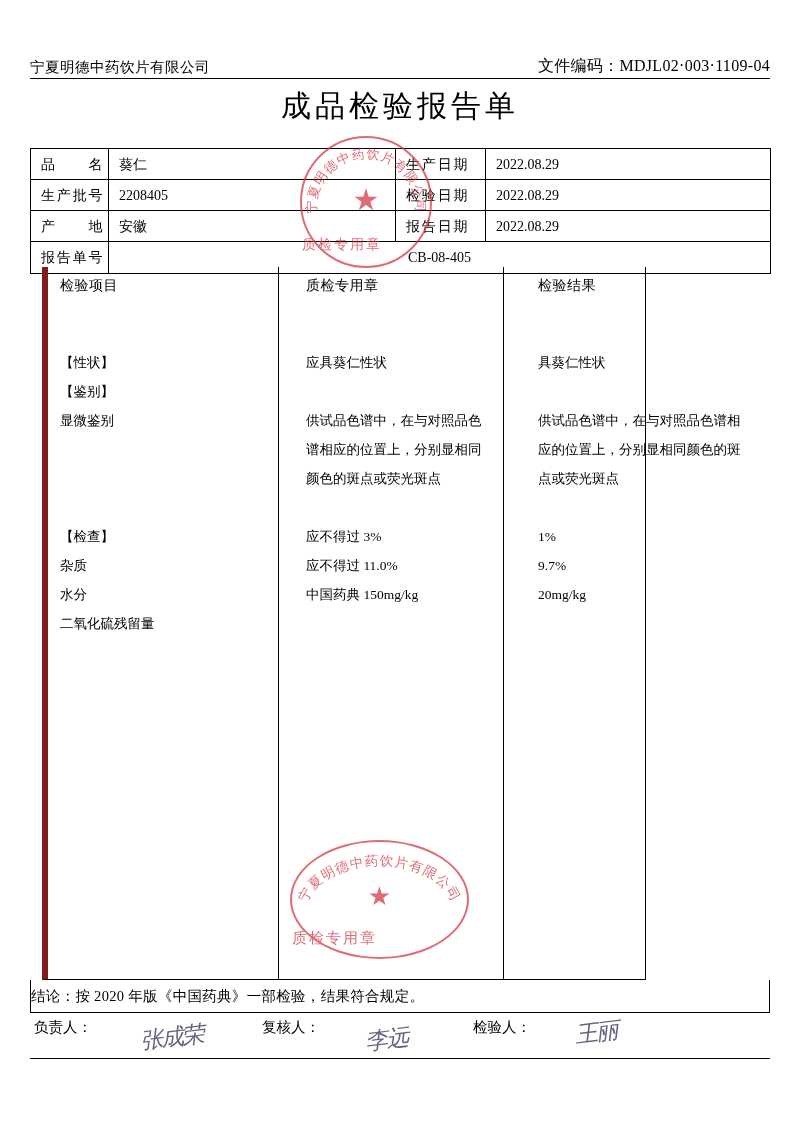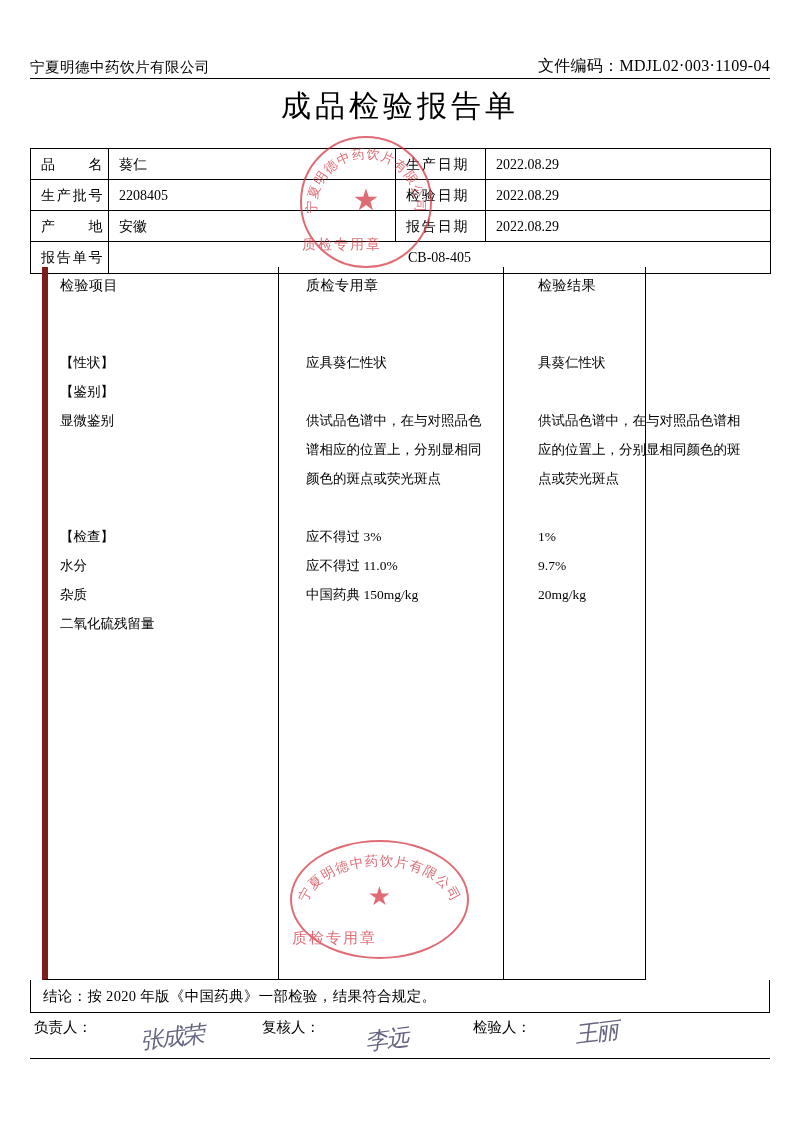--- a/index.html
+++ b/index.html
@@ -152,21 +152,20 @@
     left: 30px;
     top: 980px;
     width: 740px;
     height: 33px;
     box-sizing: border-box;
     border-left: 1px solid #000;
     border-right: 1px solid #000;
     border-bottom: 1px solid #000;
     font-size: 14.5px;
     line-height: 33px;
-    padding-left: 12px;
     letter-spacing: 0.3px;
   }
   
   .sig-row {
     position: absolute;
     left: 30px;
     top: 1018px;
     width: 740px;
     font-size: 14.5px;
   }
@@ -316,22 +315,22 @@
 
     <div class="col-body c1">
       <div class="ln blank">.</div>
       <div class="ln">【性状】</div>
       <div class="ln">【鉴别】</div>
       <div class="ln">显微鉴别</div>
       <div class="ln blank">.</div>
       <div class="ln blank">.</div>
       <div class="ln blank">.</div>
       <div class="ln">【检查】</div>
+      <div class="ln">杂质</div>
       <div class="ln">水分</div>
-      <div class="ln">杂质</div>
       <div class="ln">二氧化硫残留量</div>
     </div>
 
     <div class="col-body c2">
       <div class="ln blank">.</div>
       <div class="ln">应具葵仁性状</div>
       <div class="ln blank">.</div>
       <div class="wrapln">供试品色谱中，在与对照品色谱相应的位置上，分别显相同颜色的斑点或荧光斑点</div>
       <div class="ln blank">.</div>
       <div class="ln">应不得过 3%</div>

